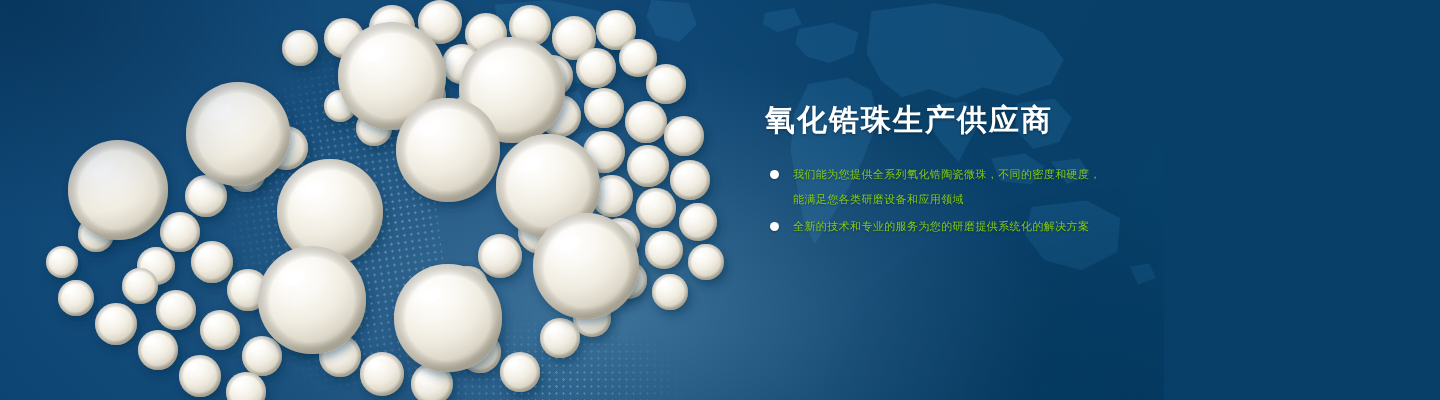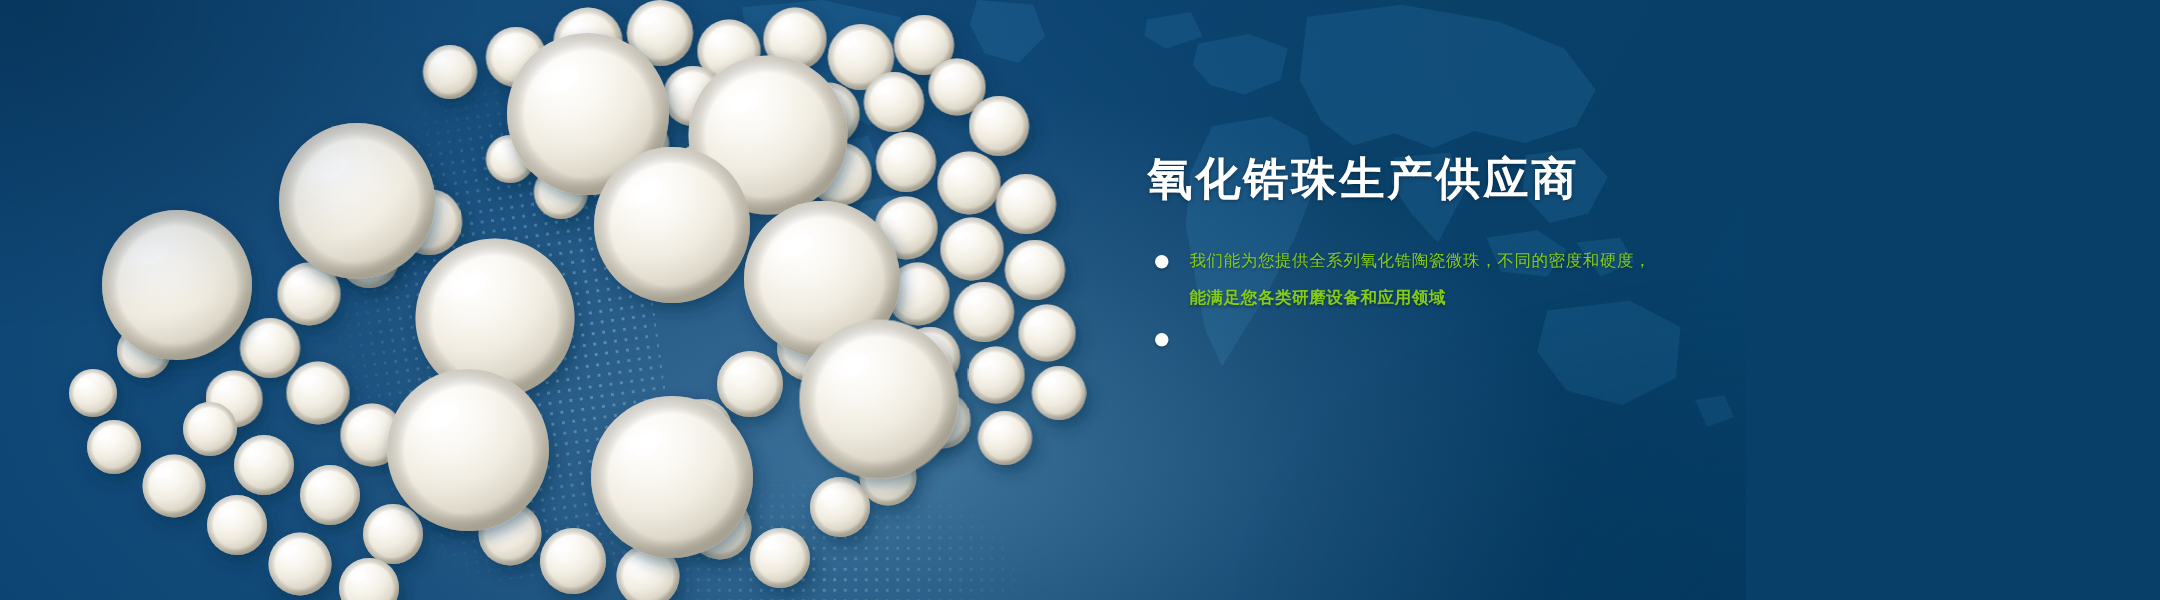--- a/index.html
+++ b/index.html
@@ -121,21 +121,20 @@
     left: 2px;
     top: 8px;
     width: 9px;
     height: 9px;
     border-radius: 50%;
     background: #ffffff;
     box-shadow: 0 1px 2px rgba(0,0,0,0.30);
   }
   .bullet .line2 {
     display: block;
-    font-weight: bold;
   }
 </style>
 </head>
 <body>
 
 <div class="banner">
 
   <div class="bg-base"></div>
 
   <svg class="bg-map" viewBox="0 0 1440 400" preserveAspectRatio="xMidYMid slice" aria-hidden="true">
@@ -515,17 +514,18 @@
     <h1 class="headline">氧化锆珠生产供应商</h1>
 
     <ul class="bullets">
       <li class="bullet">
         <span class="dot"></span>
         <span>我们能为您提供全系列氧化锆陶瓷微珠，不同的密度和硬度，</span>
         <span class="line2">能满足您各类研磨设备和应用领域</span>
       </li>
       <li class="bullet">
         <span class="dot"></span>
+        <span>全新的技术和专业的服务为您的研磨提供系统化的解决方案</span>
       </li>
     </ul>
   </div>
 
 </div>
 
 </body></html>

